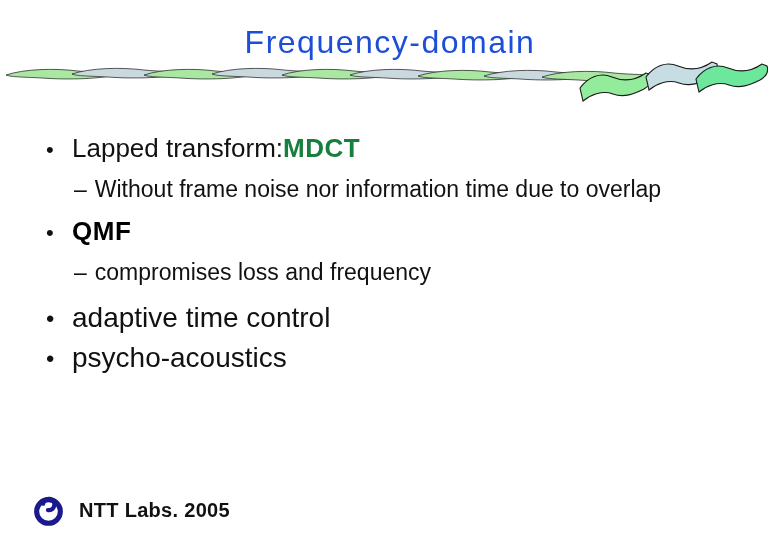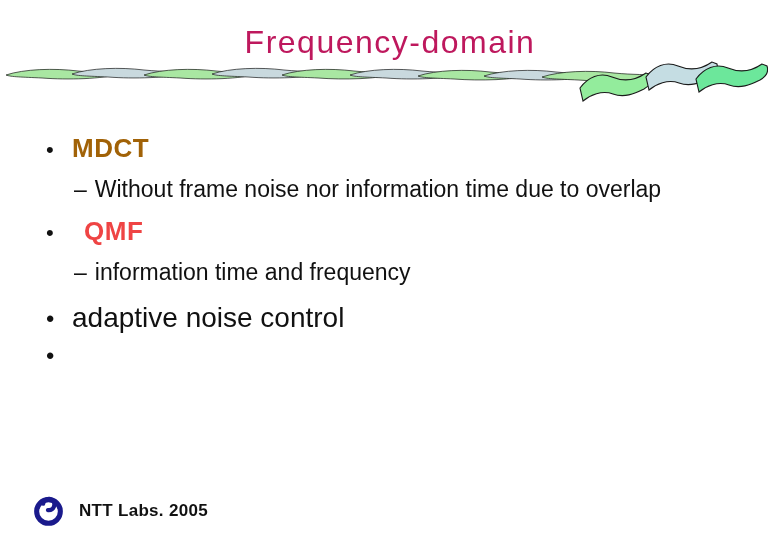--- a/index.html
+++ b/index.html
@@ -16,21 +16,21 @@
 
   .slide-title {
     position: absolute;
     top: 24px;
     left: 0;
     width: 100%;
     text-align: center;
     font-size: 32px;
     font-weight: 400;
     letter-spacing: 1.5px;
-    color: #be185d;
+    color: #1d4ed8;
   }
 
   .divider {
     position: absolute;
     top: 58px;
     left: 6px;
     width: 762px;
     height: 50px;
   }
 
@@ -72,21 +72,21 @@
 
   .footer {
     position: absolute;
     left: 32px;
     top: 494px;
     display: flex;
     align-items: center;
     gap: 14px;
   }
   .footer-label {
-    font-size: 17px;
+    font-size: 20px;
     font-weight: 700;
     color: #111111;
     letter-spacing: 0.3px;
   }
 </style>
 </head>
 <body>
 
 <div class="slide">
 
@@ -106,45 +106,47 @@
     <use href="#leaf" x="412" y="11" fill="#a9e7a2"></use>
     <use href="#leaf" x="478" y="11" fill="#c9d9de"></use>
     <use href="#leaf" x="536" y="12" fill="#a9e7a2"></use>
     <use href="#ribbon" x="574" y="14" fill="#93ec9c"></use>
     <use href="#ribbon" x="640" y="3" fill="#c5dde3"></use>
     <use href="#ribbon" x="690" y="5" fill="#6ce79b"></use>
   </svg>
 
   <div class="bullet-row lvl1-a">
     <span class="marker">•</span>
-    <span class="term" style="color: #a16207; text-align: center;">MDCT</span>
+    <span>Lapped transform: </span>
+    <span class="term" style="color: #15803d; text-align: center;">MDCT</span>
   </div>
 
   <div class="sub-row sub-a">
     <span class="dash">–</span>
     <span>Without frame noise nor information time due to overlap</span>
   </div>
 
   <div class="bullet-row lvl1-b">
     <span class="marker">•</span>
-    <span class="term" style="color: #ef4444; margin-left: 12px;">QMF</span>
+    <span class="term" style="color: #000000;">QMF</span>
   </div>
 
   <div class="sub-row sub-b">
     <span class="dash">–</span>
-    <span>information time and frequency</span>
+    <span>compromises loss and frequency</span>
   </div>
 
   <div class="bullet-row lvl1-big1">
     <span class="marker">•</span>
-    <span>adaptive noise control</span>
+    <span>adaptive time control</span>
   </div>
 
   <div class="bullet-row lvl1-big2">
     <span class="marker">•</span>
+    <span>psycho-acoustics</span>
   </div>
 
   <div class="footer">
     <svg width="33" height="33" viewBox="0 0 34 34" aria-hidden="true">
       <circle cx="17" cy="18" r="12.2" fill="none" stroke-width="5.2" stroke="#1a1a8c"></circle>
       <path d="M 11.5 10 A 5.8 5.8 0 1 1 16.5 16.6" fill="none" stroke-width="4.4" stroke-linecap="round" stroke="#1a1a8c"></path>
     </svg>
     <span class="footer-label">NTT Labs. 2005</span>
   </div>
 

